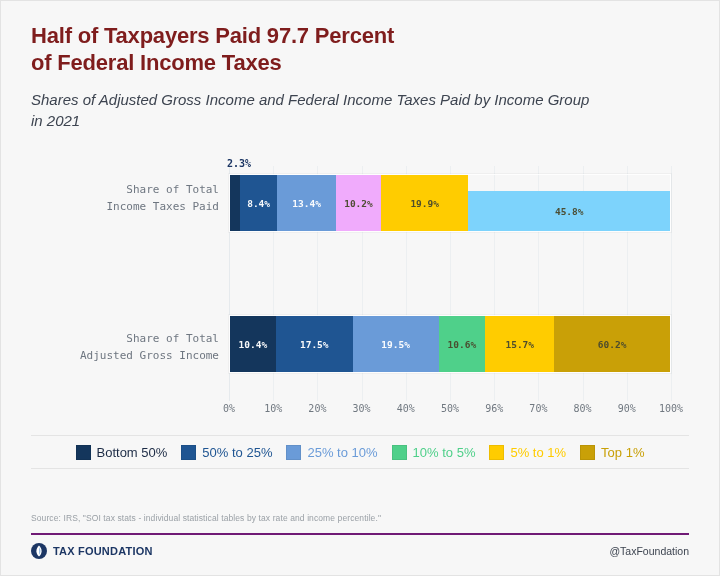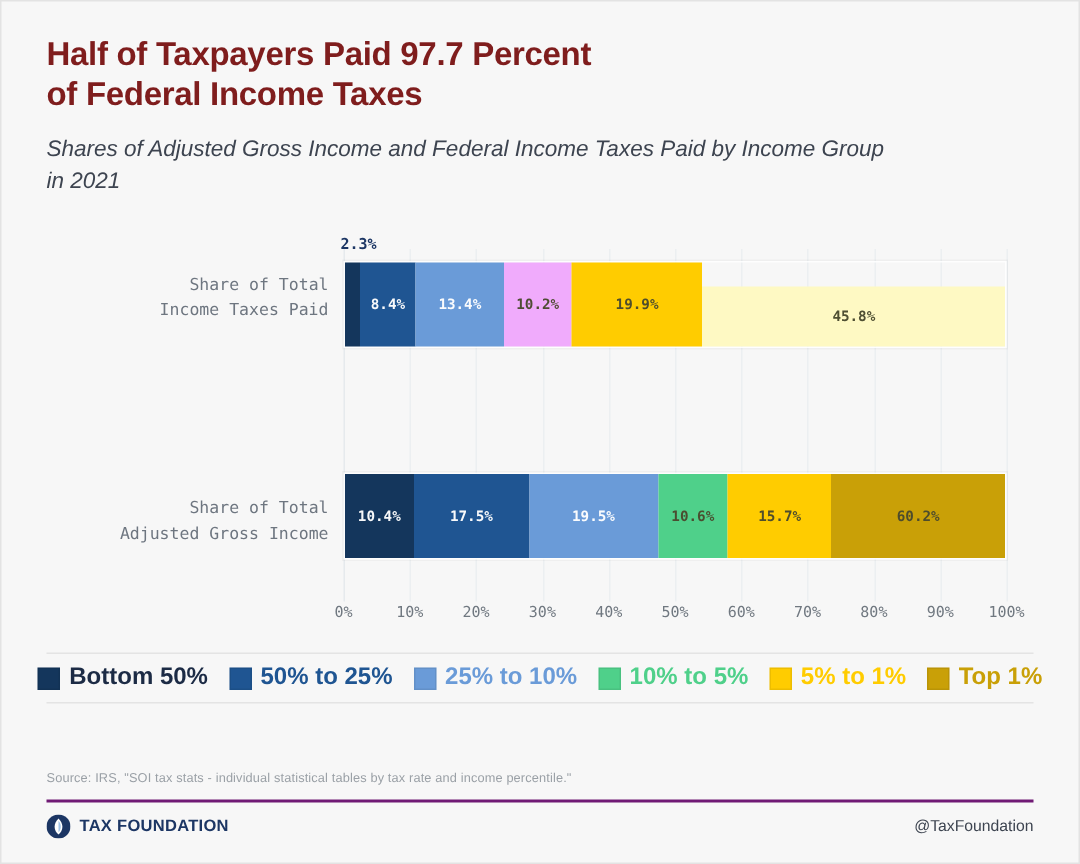--- a/index.html
+++ b/index.html
@@ -102,21 +102,21 @@
     border-top:1px solid #e4e4e4;
     border-bottom:1px solid #e4e4e4;
     background:#f7f7f7;
   }
   .legend-item { display:flex; align-items:center; gap:6px; }
   .legend-swatch {
     width:15px; height:15px; flex:none;
     border:1px solid rgba(0,0,0,0.07);
   }
   .legend-label {
-    font-size:16px; font-weight:bold; white-space:nowrap;
+    font-size:13px; font-weight:normal; white-space:nowrap;
   }
 
   
   #source {
     position:absolute; left:30px; top:512px;
     font-size:8.5px; color:#9aa0a6; letter-spacing:0.1px;
   }
 
   
   #footer {
@@ -182,21 +182,21 @@
           </div>
           <div class="seg" style="flex: 13.4 0 0px; background: rgb(106, 155, 216); color: rgb(255, 255, 255); justify-content: center;">
             <span class="val">13.4%</span>
           </div>
           <div class="seg" style="flex: 10.2 0 0px; background: #f0abfc; color: rgb(74, 74, 46); text-align: right;">
             <span class="val">10.2%</span>
           </div>
           <div class="seg" style="flex: 19.9 0 0px; background: rgb(255, 204, 0); color: rgb(74, 74, 46);">
             <span class="val">19.9%</span>
           </div>
-          <div class="seg" style="flex: 45.8 0 0px; background: #fef9c3; color: rgb(74, 74, 46); margin-top: 16px;">
+          <div class="seg" style="flex: 45.8 0 0px; background: #7dd3fc; color: rgb(74, 74, 46); margin-top: 16px;">
             <span class="val">45.8%</span>
           </div>
         </div>
     </div>
     <div class="barwrap b1">
       <div class="bar">
           <div class="seg" style="flex: 10.4 0 0px; background: rgb(20, 54, 92); color: rgb(255, 255, 255);">
             <span class="val">10.4%</span>
           </div>
           <div class="seg" style="flex: 17.5 0 0px; background: rgb(31, 85, 146); color: rgb(255, 255, 255);">
@@ -218,21 +218,21 @@
     </div>
   </div>
 
   <div id="xaxis">
       <span class="xtick" style="left: 0%;">0%</span>
       <span class="xtick" style="left: 10%;">10%</span>
       <span class="xtick" style="left: 20%;">20%</span>
       <span class="xtick" style="left: 30%;">30%</span>
       <span class="xtick" style="left: 40%;">40%</span>
       <span class="xtick" style="left: 50%;">50%</span>
-      <span class="xtick" style="left: 60%;">60%</span>
+      <span class="xtick" style="left: 60%;">96%</span>
       <span class="xtick" style="left: 70%;">70%</span>
       <span class="xtick" style="left: 80%;">80%</span>
       <span class="xtick" style="left: 90%;">90%</span>
       <span class="xtick" style="left: 100%;">100%</span>
     </div>
 
   <div id="legend">
       <div class="legend-item">
         <span class="legend-swatch" style="background: rgb(20, 54, 92);"></span>
         <span class="legend-label" style="color: rgb(28, 43, 69);">Bottom 50%</span>

